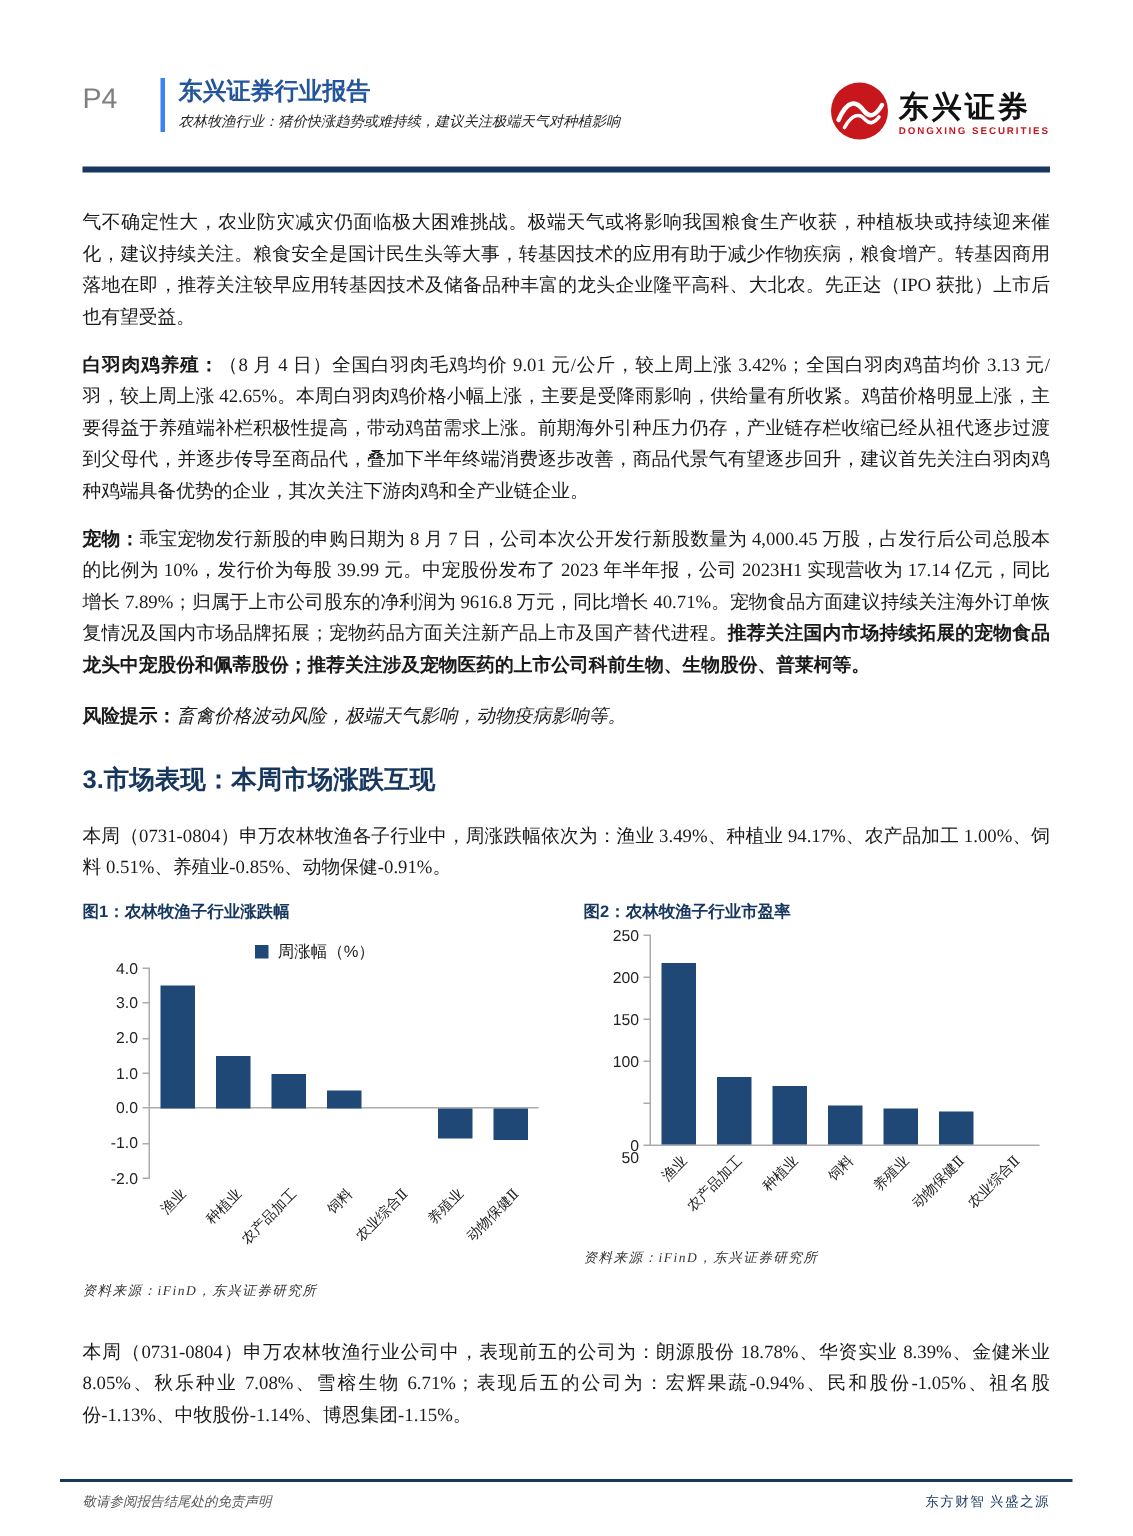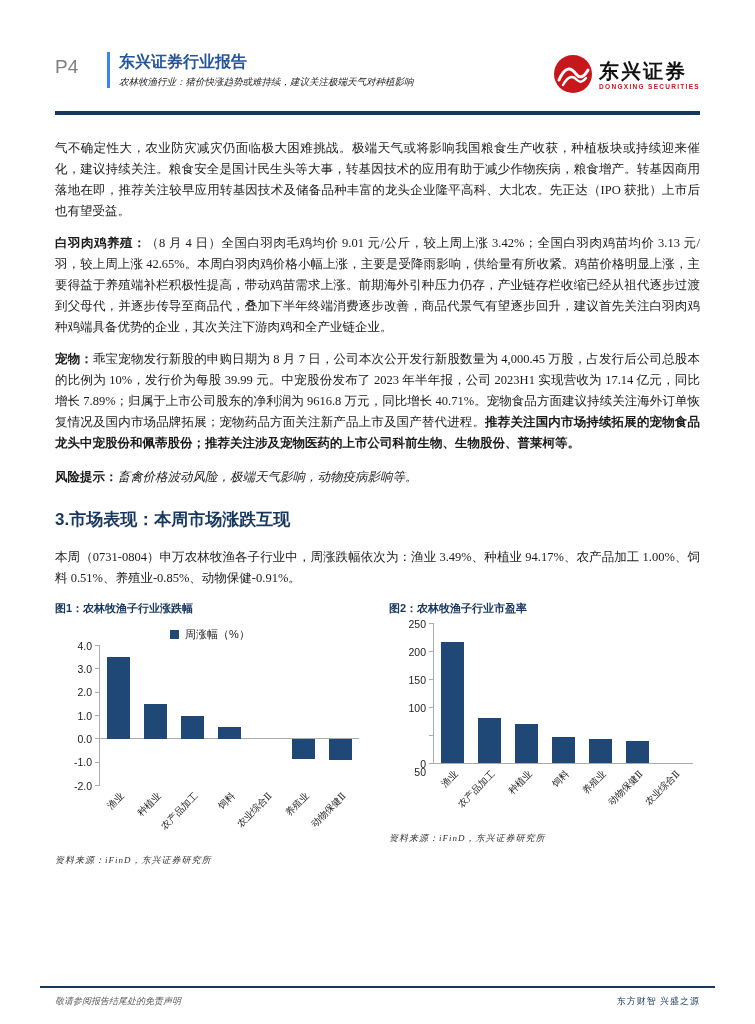--- a/index.html
+++ b/index.html
@@ -187,20 +187,23 @@
             <div class="xlabel" style="left: calc(64.2857% - 110px);">养殖业</div>
             <div class="xlabel" style="left: calc(78.5714% - 110px);">动物保健Ⅱ</div>
             <div class="xlabel" style="left: calc(92.8571% - 110px);">农业综合Ⅱ</div>
           </div>
       </div>
       <div class="source">资料来源：iFinD，东兴证券研究所</div>
     </div>
 
   </div>
 
+  <div class="para" style="margin-top:24px;">
+    <span>本周（0731-0804）申万农林牧渔行业公司中，表现前五的公司为：朗源股份 18.78%、华资实业 8.39%、金健米业 8.05%、秋乐种业 7.08%、雪榕生物 6.71%；表现后五的公司为：宏辉果蔬-0.94%、民和股份-1.05%、祖名股份-1.13%、中牧股份-1.14%、博恩集团-1.15%。</span>
+  </div>
 
   <div class="footer-rule"></div>
   <div class="footer">
     <span class="footer-disclaimer">敬请参阅报告结尾处的免责声明</span>
     <span class="footer-slogan">东方财智  兴盛之源</span>
   </div>
 
 </div>
 
 </body></html>

